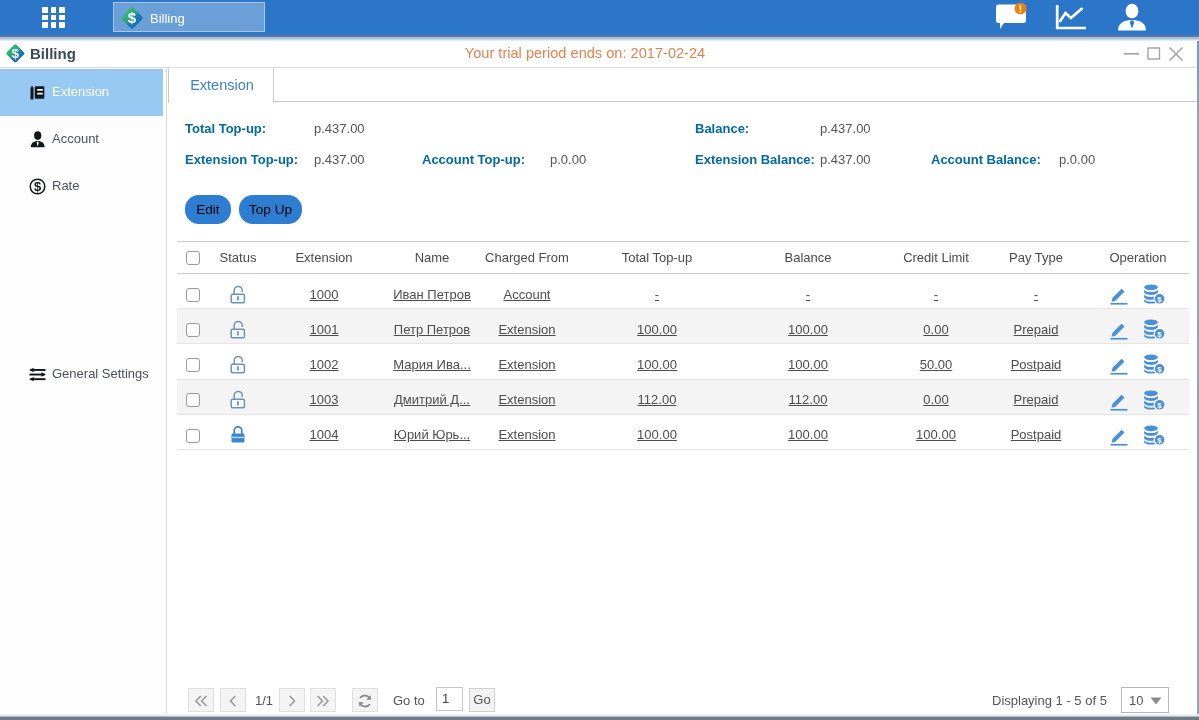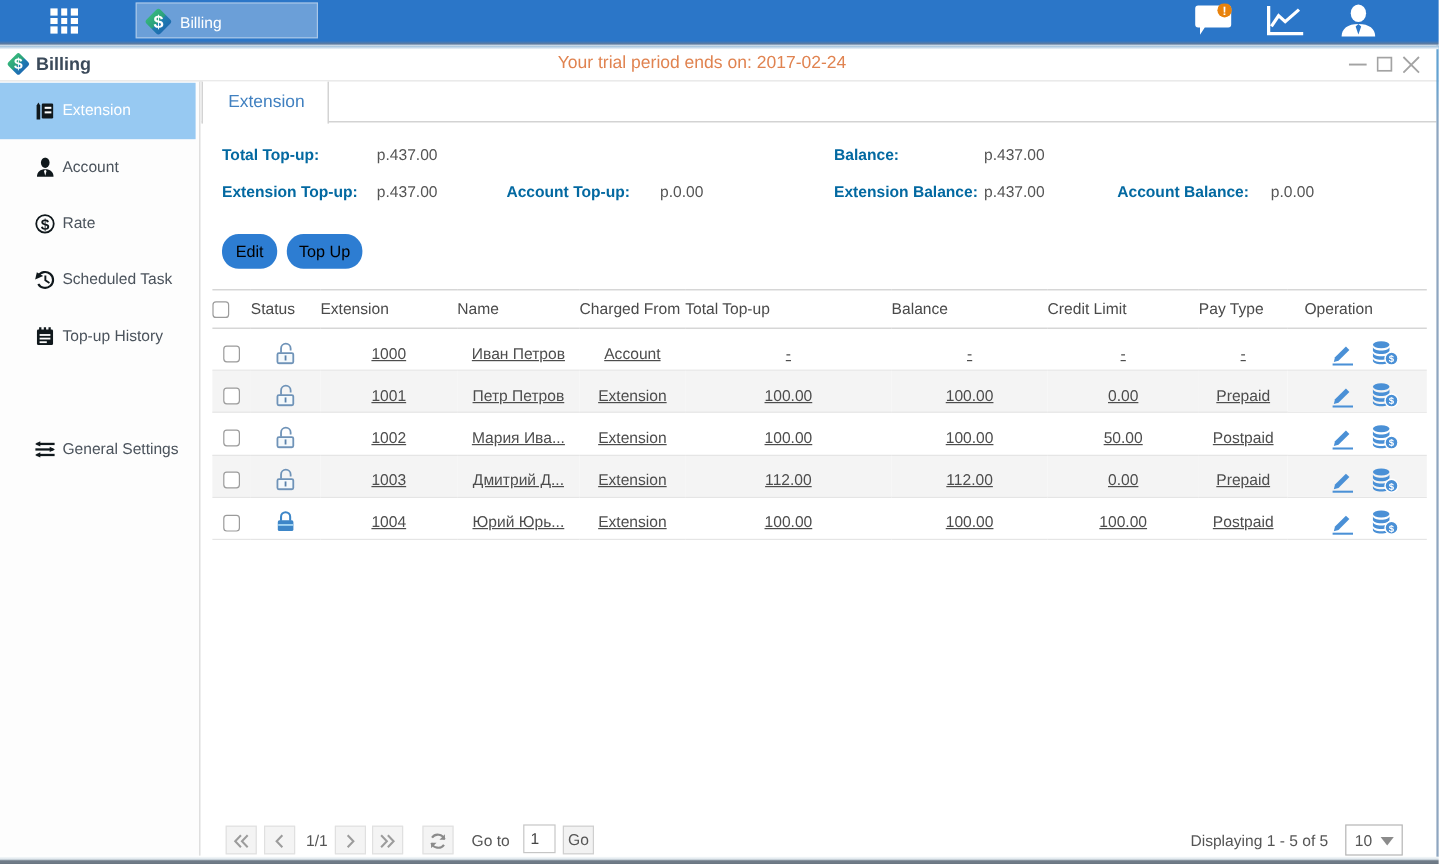--- a/index.html
+++ b/index.html
@@ -41,21 +41,21 @@
   border-left:1px solid #c9c9c9; border-right:1px solid #c9c9c9; z-index:2; }
 #tab1 span { position:absolute; left:0; width:106px; text-align:center; top:9px; font-size:14.5px; color:#4080c0; }
 .lab { position:absolute; font-size:13px; font-weight:bold; color:#0369a1; }
 .val { position:absolute; font-size:13px; color:#555; }
 .btn { position:absolute; top:195px; height:29px; background:#2d7dd2; border-radius:14px; color:#000000;
   font-size:13.5px; text-align:center; line-height:29px; }
 
 
 #tbl { position:absolute; left:177px; top:241px; width:1012px; }
 #tbl table { border-collapse:collapse; width:1012px; table-layout:fixed; }
-#tbl th { height:32px; font-size:13px; font-weight:normal; color:#4a4a4a; border-top:1px solid #ccc; border-bottom:1px solid #ccc; text-align:left; }
+#tbl th { height:32px; font-size:13px; font-weight:normal; color:#4a4a4a; border-top:1px solid #ccc; border-bottom:1px solid #ccc; text-align:center; }
 #tbl td { height:35.2px; padding-top:6px; font-size:13px; color:#4d4d4d; text-align:center; border-bottom:1px solid #e5e5e5;text-decoration:underline; }
 #tbl tr.alt td { background:#f4f4f4; }
 .cb { display:inline-block; width:14px; height:14px; border:1px solid #9b9b9b; border-radius:3px; background:#fff; vertical-align:middle; }
 
 
 .pgbtn { position:absolute; top:688px; width:26px; height:24px; background:#f4f4f4; border:1px solid #e0e0e0;
   text-align:center; color:#9a9a9a; font-size:15px; line-height:22px; }
 #pginput { position:absolute; top:687px; left:436px; width:27px; height:24px; border:1px solid #c6c6c6; background:#fff;
   font-size:13px; color:#444; padding-left:5px; line-height:22px; }
 #gobtn { position:absolute; top:688px; left:469px; width:26px; height:24px; background:#f2f2f2; border:1px solid #cfcfcf;
@@ -167,44 +167,20 @@
     </g>
       </svg>
     <span class="lb">Account</span>
   </div>
   <div class="menuitem" style="top:162.5px">
     <svg class="ic" viewBox="0 0 17 17">
       <circle cx="8.5" cy="8.5" r="7.3" fill="none" stroke="#10181c" stroke-width="1.5"></circle>
       <text x="8.5" y="13.4" font-size="13" font-weight="bold" fill="#10181c" text-anchor="middle" font-family="Liberation Sans">$</text>
     </svg>
     <span class="lb">Rate</span>
-  </div>
-  <div class="menuitem" style="top:209.5px">
-    <svg class="ic" viewBox="0 0 17 17">
-      <path d="M2.9 11.6 A 6.6 6.6 0 1 0 2.9 5.0" fill="none" stroke="#10181c" stroke-width="1.8"></path>
-      <path d="M0.3 7.9 L1.7 1.9 L7.0 5.0 z" fill="#10181c"></path>
-      <path d="M8.8 4.6 v4 l3.4 2.2" fill="none" stroke="#10181c" stroke-width="1.6"></path>
-    </svg>
-    <span class="lb">Scheduled Task</span>
-  </div>
-  <div class="menuitem" style="top:256.5px">
-    <svg class="ic" viewBox="0 0 17 17">
-        <g fill="#10181c">
-      <rect x="1.8" y="2.6" width="13.4" height="13" rx="1.2"></rect>
-      <rect x="3.6" y="0.7" width="1.9" height="3.6"></rect>
-          <rect x="7.5" y="0.7" width="1.9" height="3.6"></rect>
-          <rect x="11.4" y="0.7" width="1.9" height="3.6"></rect>
-      <g fill="#fff">
-            <rect x="4" y="6.4" width="9" height="1.5"></rect>
-            <rect x="4" y="9.4" width="9" height="1.5"></rect>
-            <rect x="4" y="12.4" width="6" height="1.5"></rect>
-          </g>
-    </g>
-      </svg>
-    <span class="lb">Top-up History</span>
   </div>
   <div class="menuitem" style="top:350.5px">
     <svg class="ic" viewBox="0 0 17 17">
         <g fill="#10181c">
       <rect x="1.5" y="3" width="15" height="1.9"></rect>
           <path d="M0.2 3.95 l4.4 -2.2 v4.4 z"></path>
       <rect x="0.5" y="7.6" width="15" height="1.9"></rect>
           <path d="M16.8 8.55 l-4.4 -2.2 v4.4 z"></path>
       <rect x="1.5" y="12.2" width="15" height="1.9"></rect>
           <path d="M0.2 13.15 l4.4 -2.2 v4.4 z"></path>

